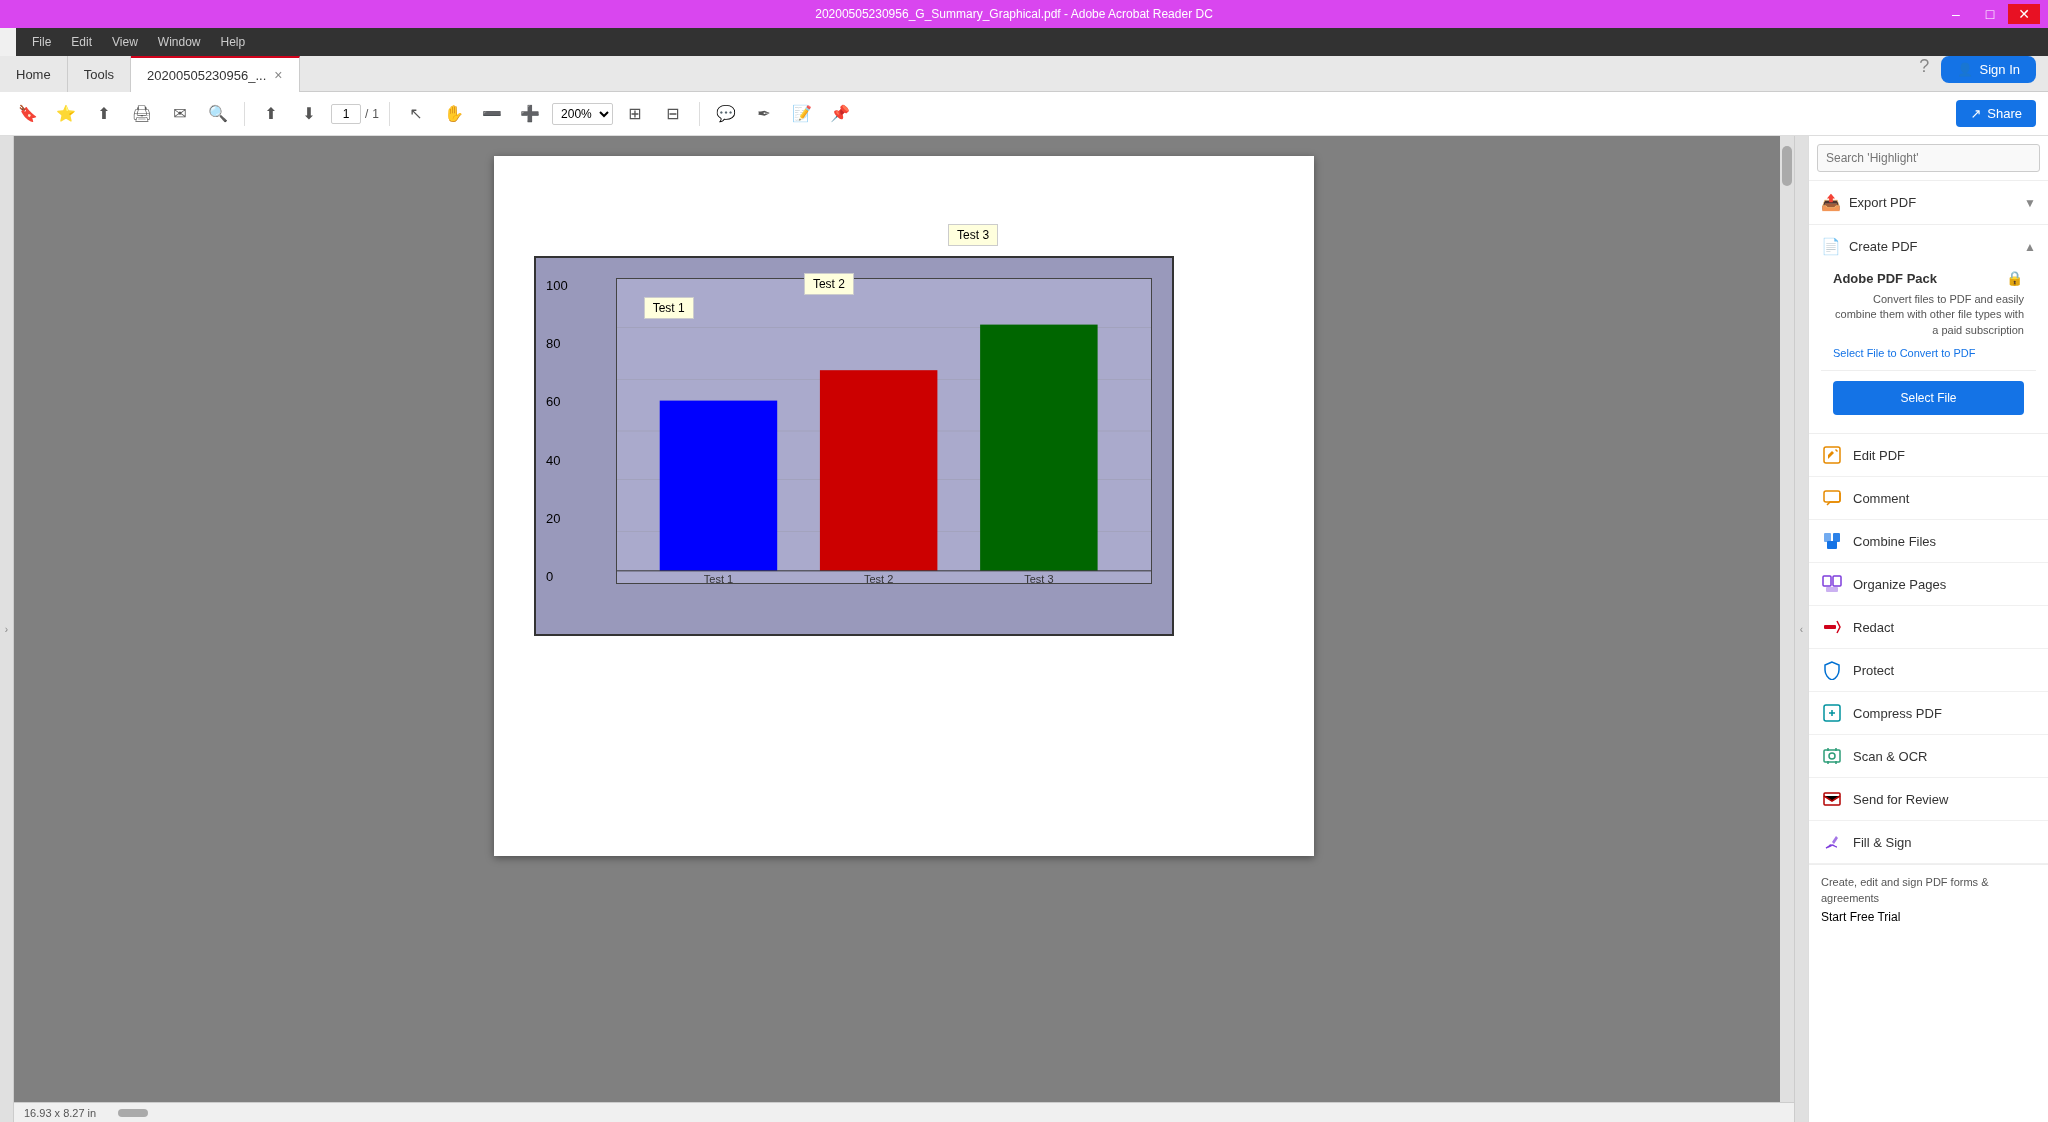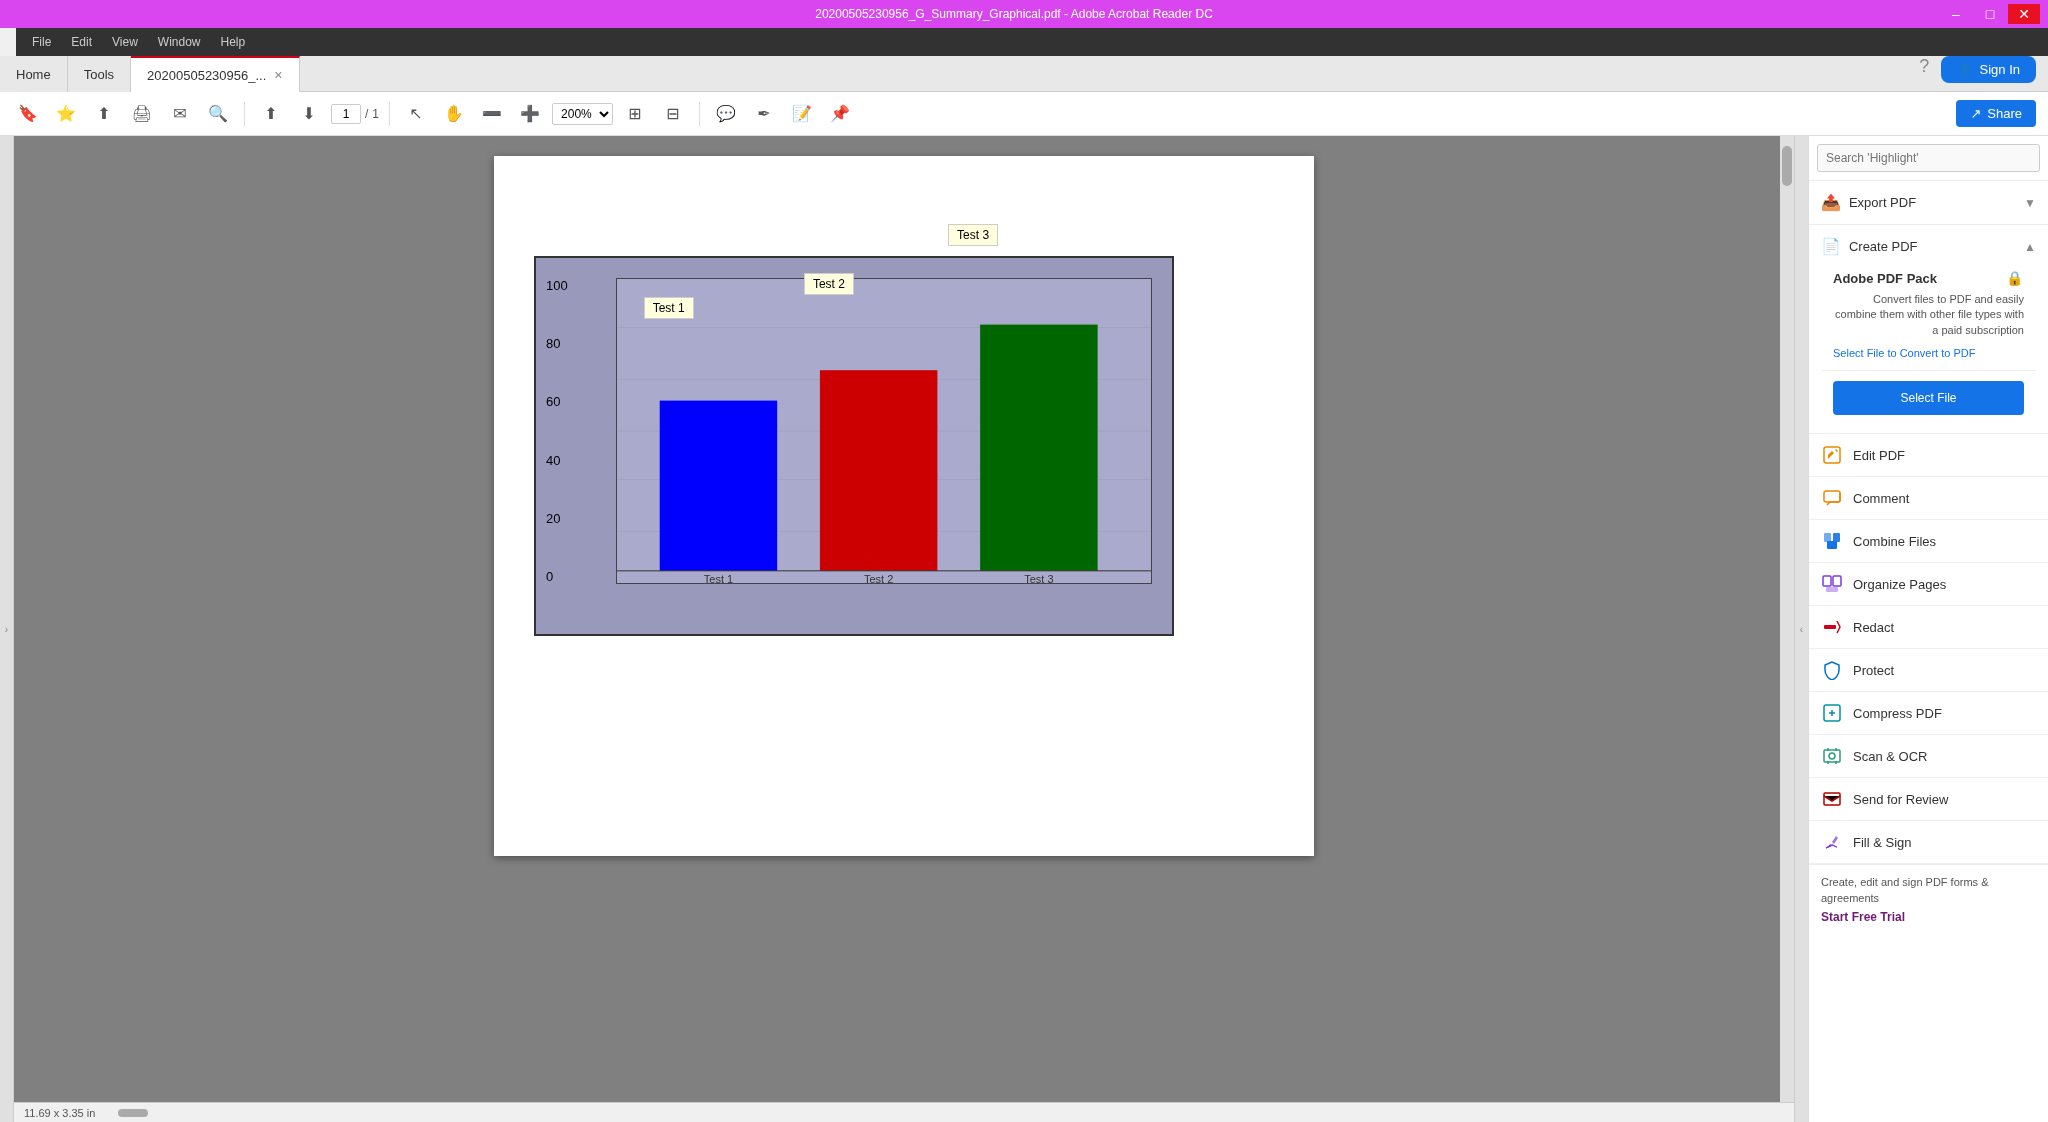--- a/index.html
+++ b/index.html
@@ -297,21 +297,21 @@
       border-left: 1px solid #ccc;
       font-size: 10px;
       color: #888;
     }
 
     .start-trial-section {
       padding: 10px 12px;
       border-top: 1px solid #eee;
     }
     .start-trial-desc { font-size: 11px; color: #555; line-height: 1.4; margin-bottom: 4px; }
-    .start-trial-link { font-size: 12px; color: #701a75; cursor: pointer; font-weight: 700; }
+    .start-trial-link { font-size: 12px; color: #000000; cursor: pointer; font-weight: 400; }
   </style>
 </head>
 <body>
 
 <div id="title-bar">
   <div style="width:80px;"></div>
   <span>20200505230956_G_Summary_Graphical.pdf - Adobe Acrobat Reader DC</span>
   <div class="window-controls">
     <button class="win-btn">–</button>
     <button class="win-btn">□</button>
@@ -439,21 +439,21 @@
 
           
           <div style="position:absolute; left:5%; top:6%; font-size:12px; background:#ffffdd; border:1px solid #ccc; padding:3px 8px;">Test 1</div>
           <div style="position:absolute; left:35%; top:-2%; font-size:12px; background:#ffffdd; border:1px solid #ccc; padding:3px 8px;">Test 2</div>
           <div style="position:absolute; left:62%; top:-18%; font-size:12px; background:#ffffdd; border:1px solid #ccc; padding:3px 8px;">Test 3</div>
         </div>
       </div>
     </div>
 
     <div id="bottom-bar">
-      <span>11.69 x 3.35 in</span>
+      <span>16.93 x 8.27 in</span>
       <div style="position:absolute;bottom:0;left:100px;right:14px;height:20px;background:#f0f0f0;border-top:1px solid #ccc;display:flex;align-items:center;">
         <div style="width:30px;height:8px;background:#aaa;border-radius:4px;margin-left:4px;"></div>
       </div>
     </div>
   </div>
 
   <div id="right-toggle">‹</div>
 
   <div id="right-panel">
     <div id="right-panel-inner">

